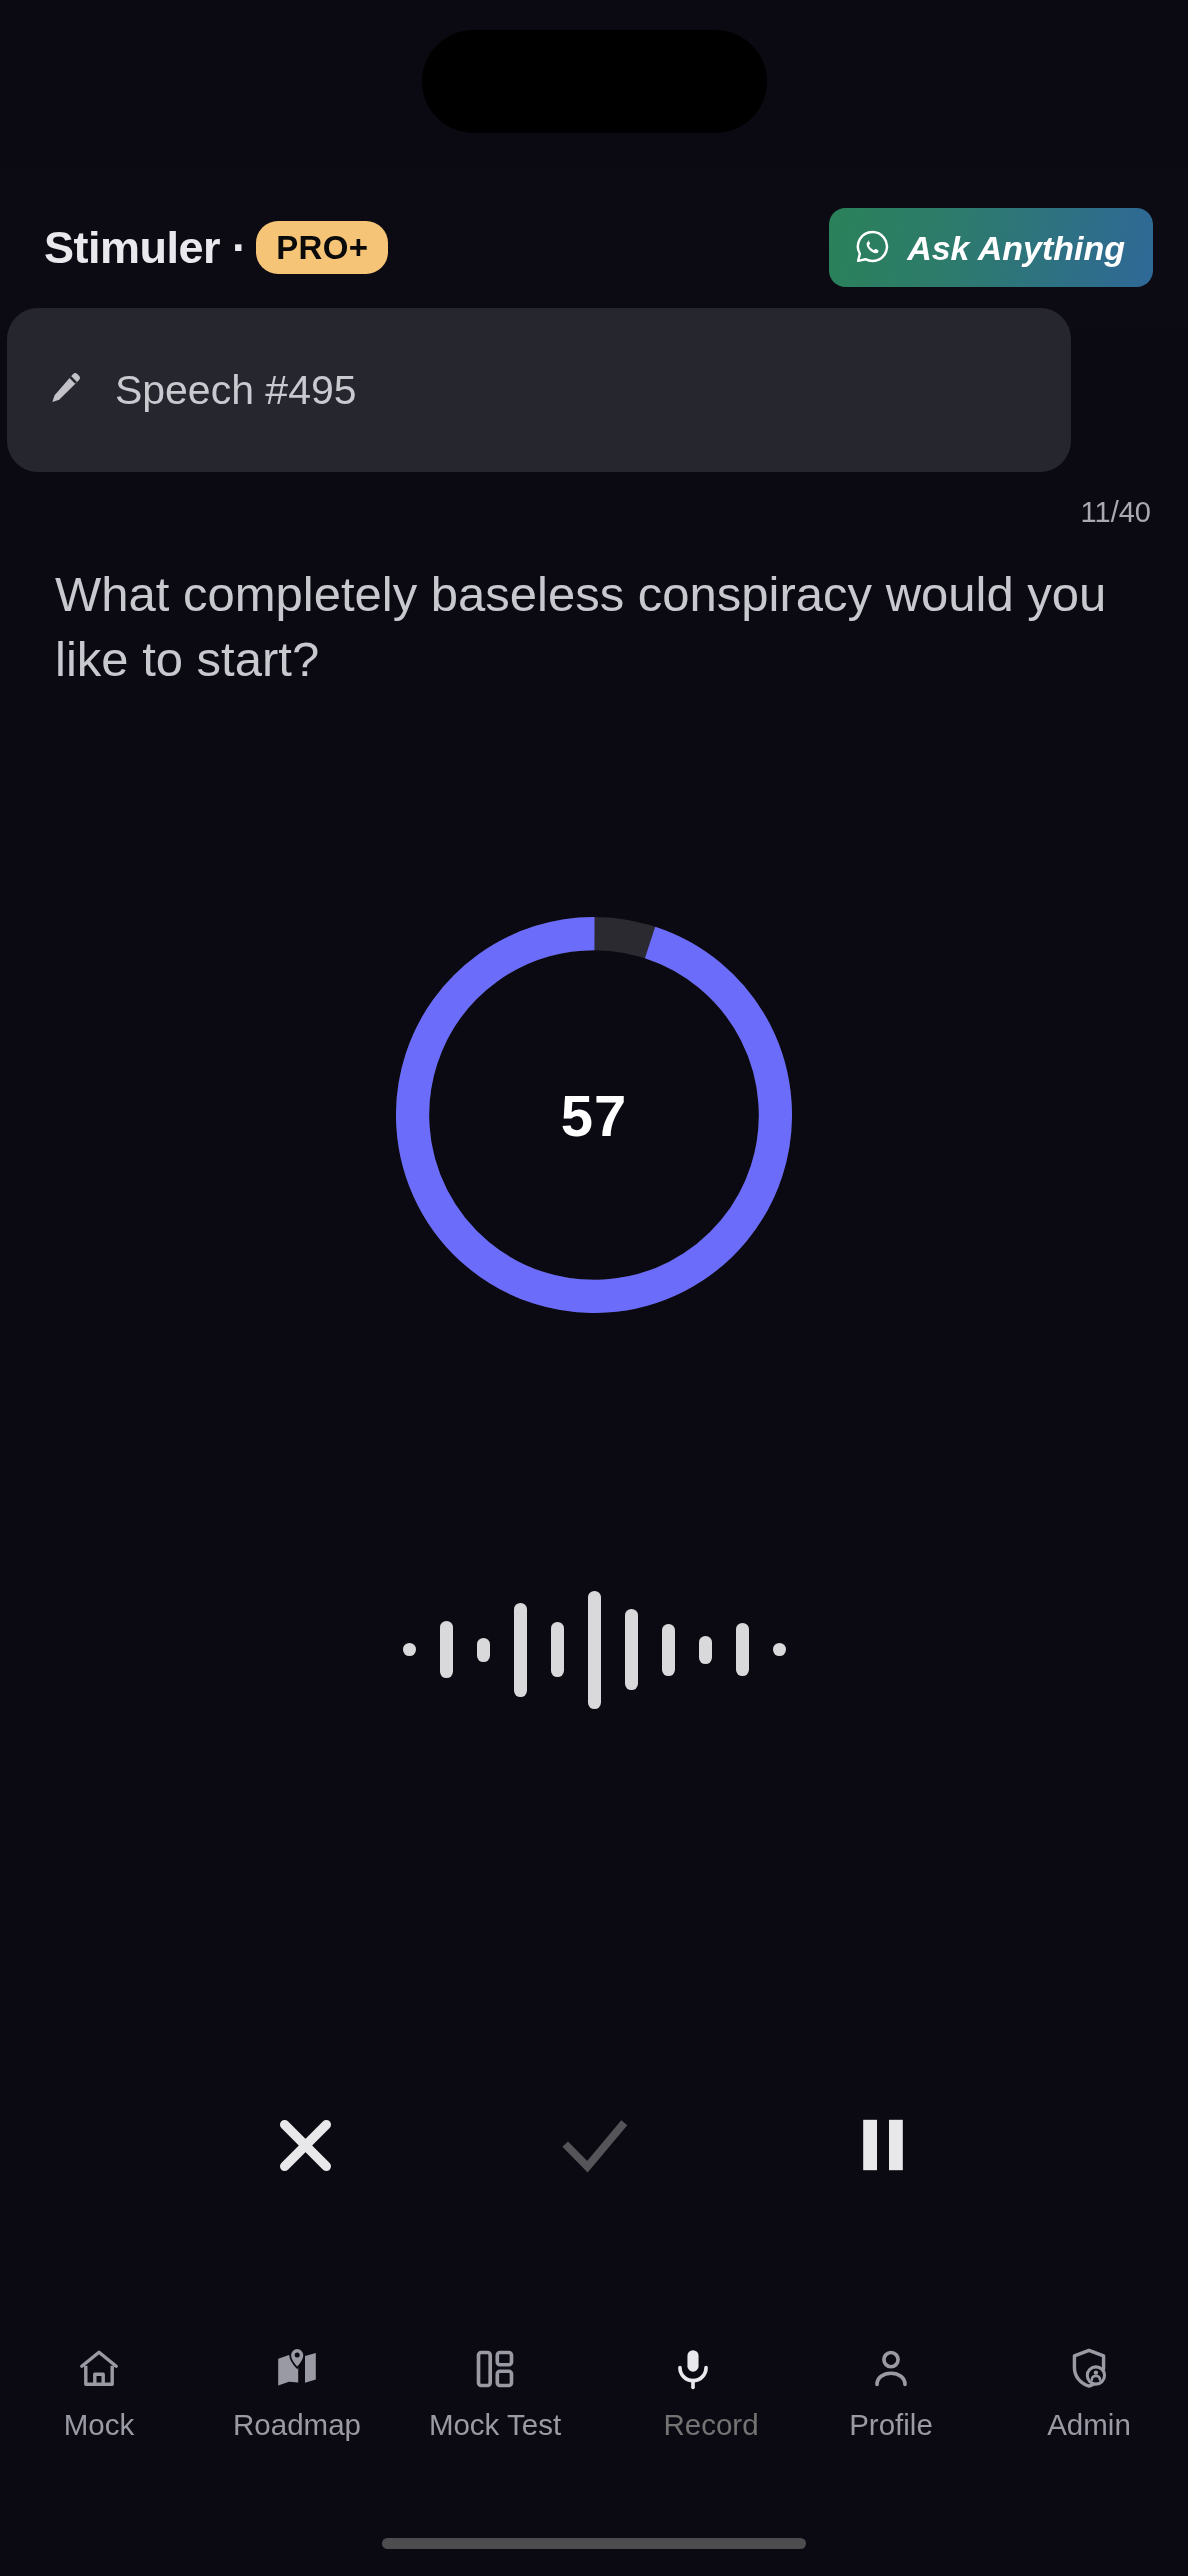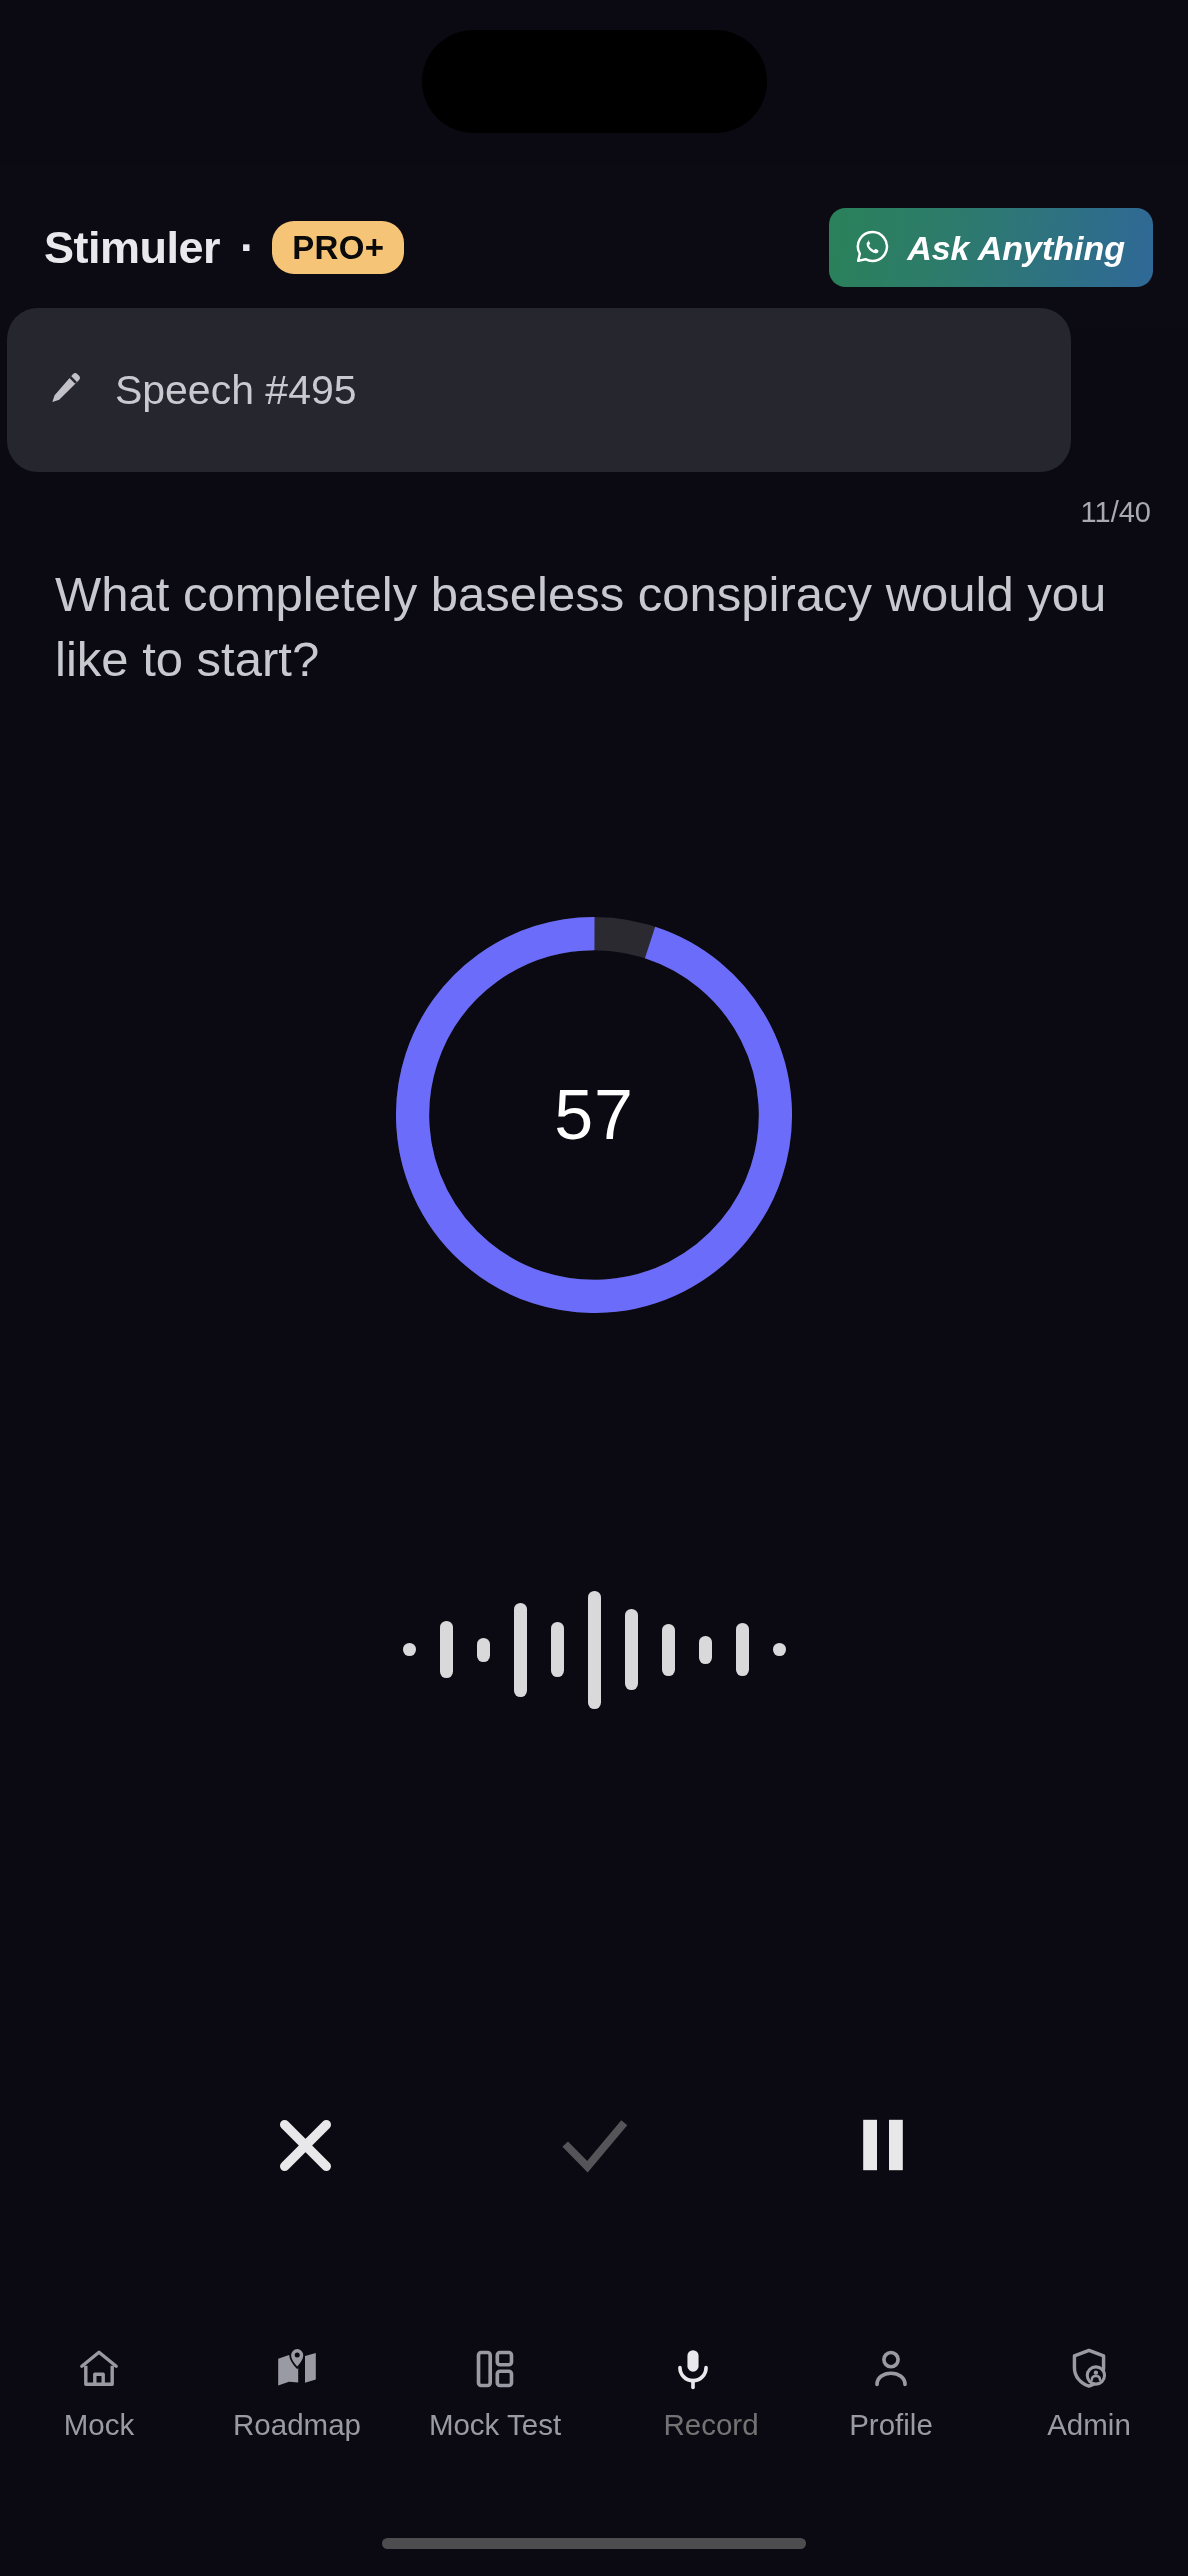--- a/index.html
+++ b/index.html
@@ -23,21 +23,21 @@
     background:#000000; border-radius:52px;
   }
 
   
   #app-bar {
     position:absolute; left:0; top:166px; width:1188px; height:163px;
     background:#0c0b13;
     display:flex; align-items:center; justify-content:space-between;
     padding:0 35px 0 44px;
   }
-  #brand { display:flex; align-items:center; gap:8px; }
+  #brand { display:flex; align-items:center; gap:0; }
   #brand-name {
     color:#e9e9ed; font-size:45px; font-weight:bold;
     letter-spacing:-0.5px; line-height:1;
   }
   #brand-dot {
     color:#e9e9ed; font-size:45px; font-weight:bold;
     margin:0 9.2px 0 12px; line-height:1;
   }
   #pro-badge {
     background:#f5c476; color:#0a0a0a;
@@ -86,21 +86,21 @@
 
   
   #timer-ring-wrap {
     position:absolute; left:396px; top:917px;
     width:396px; height:396px;
   }
   #timer-ring-svg { display:block; width:396px; height:396px; }
   #timer-value {
     position:absolute; left:0; top:0; width:396px; height:396px;
     display:flex; align-items:center; justify-content:center;
-    color:#ffffff; font-size:70px; font-weight:normal;
+    color:#ffffff; font-size:58px; font-weight:bold;
     letter-spacing:0.9px;
   }
 
   
   #waveform {
     position:absolute; left:0; top:1585px; width:1188px; height:129px;
     display:flex; align-items:center; justify-content:center; gap:24px;
   }
   .wave-bar {
     width:13px; background:#d9d9dc; border-radius:6.4px;

